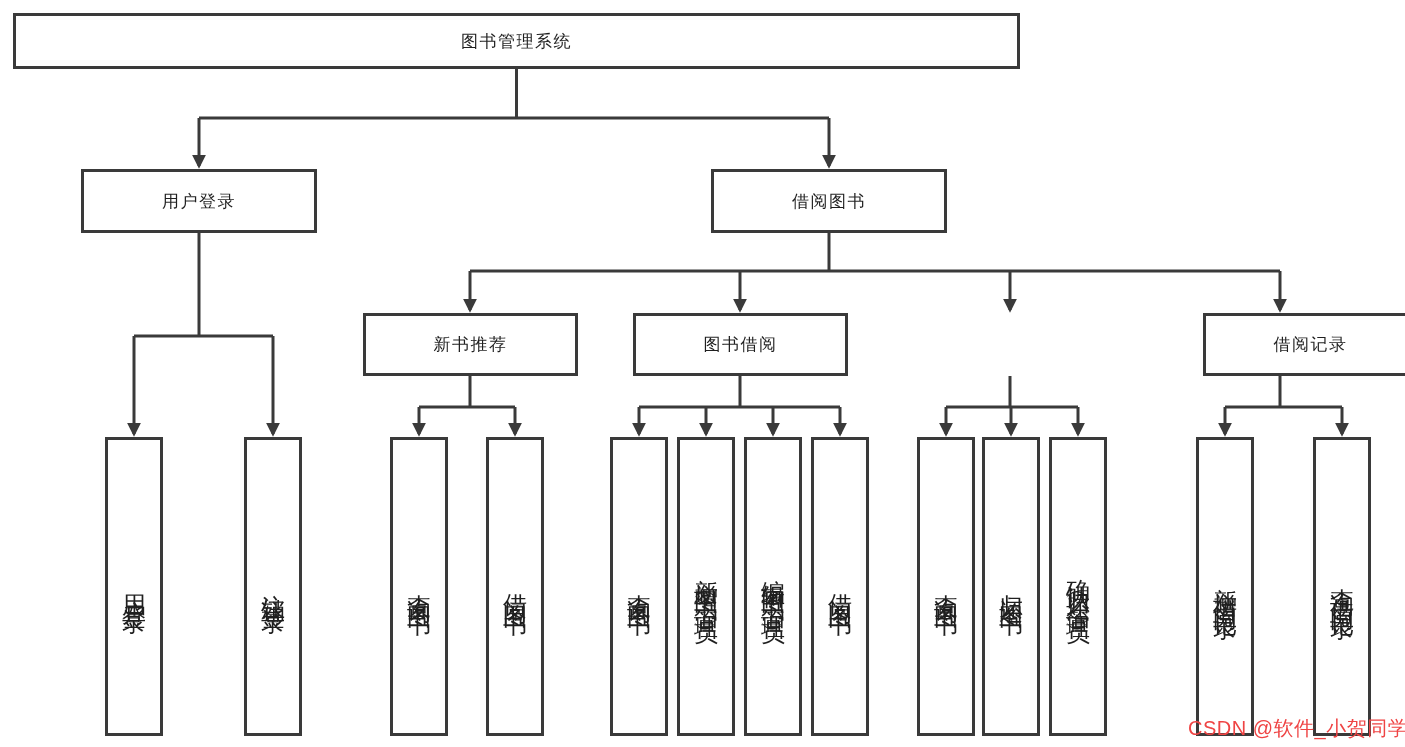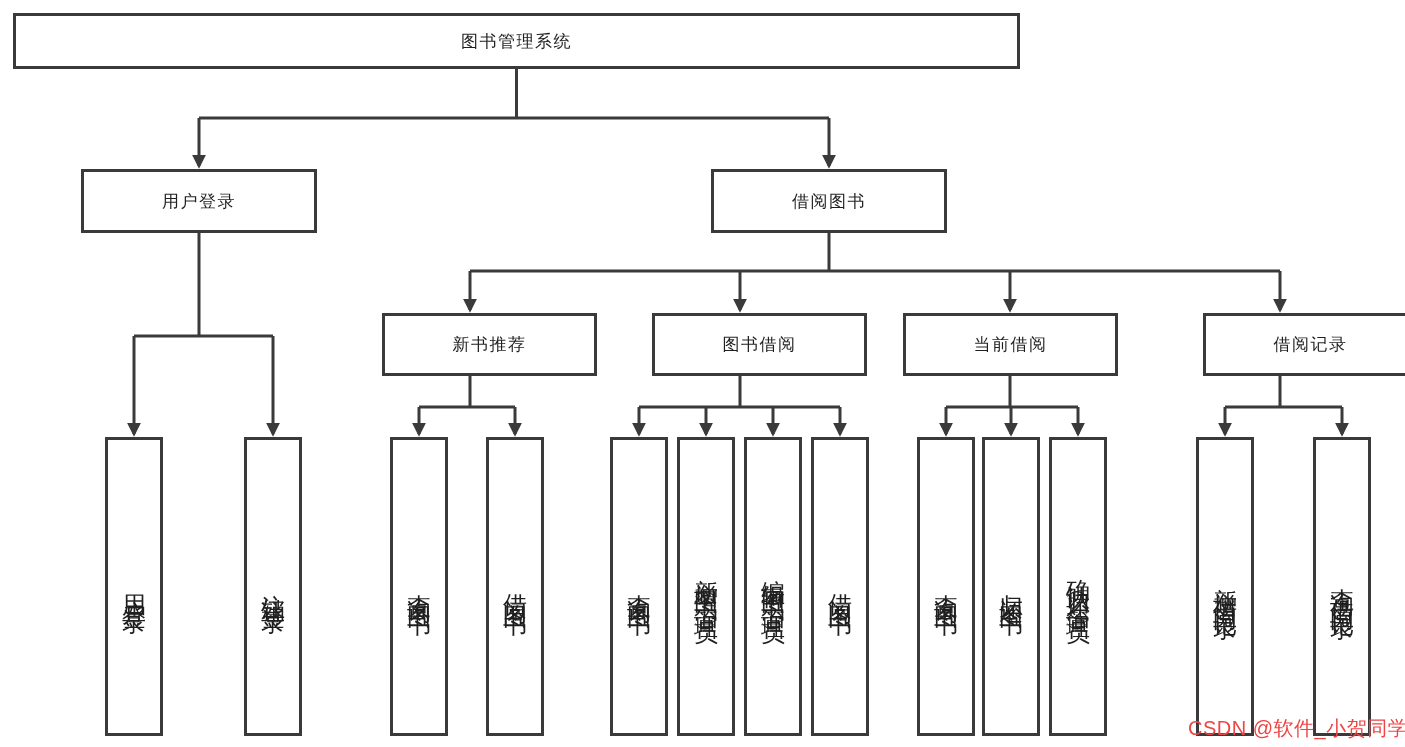--- a/index.html
+++ b/index.html
@@ -105,23 +105,22 @@
       <path d="M1225 407 V434" marker-end="url(#arrow)"></path>
       <path d="M1342 407 V434" marker-end="url(#arrow)"></path>
     </g>
   </svg>
 
   <div class="node root h">图书管理系统</div>
 
   <div class="node lvl2 h" style="left:81px">用户登录</div>
   <div class="node lvl2 h" style="left:711px">借阅图书</div>
 
-  <div class="node lvl3 h" style="left:382px">新书推荐</div>
-  <div class="node lvl3 h" style="left:652px">图书借阅</div>
-  <div class="node lvl3 h" style="left:903px">当前借阅</div>
+  <div class="node lvl3 h" style="left:363px">新书推荐</div>
+  <div class="node lvl3 h" style="left:633px">图书借阅</div>
   <div class="node lvl3 h" style="left:1203px">借阅记录</div>
 
   <div class="node leaf" style="left:105px">
     <span>用户登录</span>
     </div>
   <div class="node leaf" style="left:244px">
     <span>注销登录</span>
     </div>
 
   <div class="node leaf" style="left:390px">

